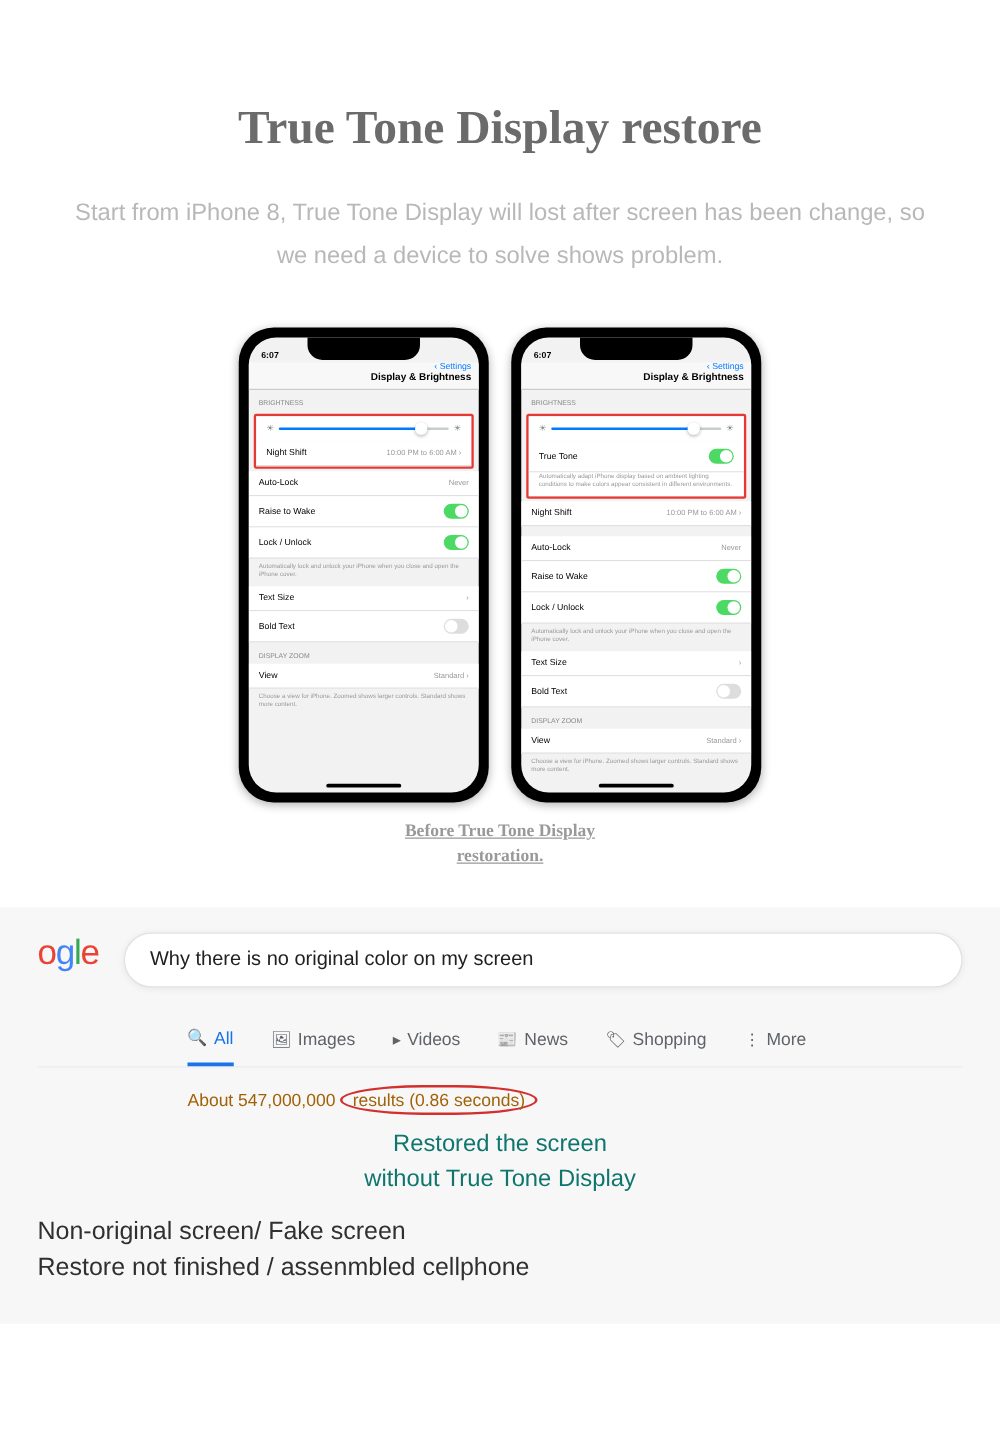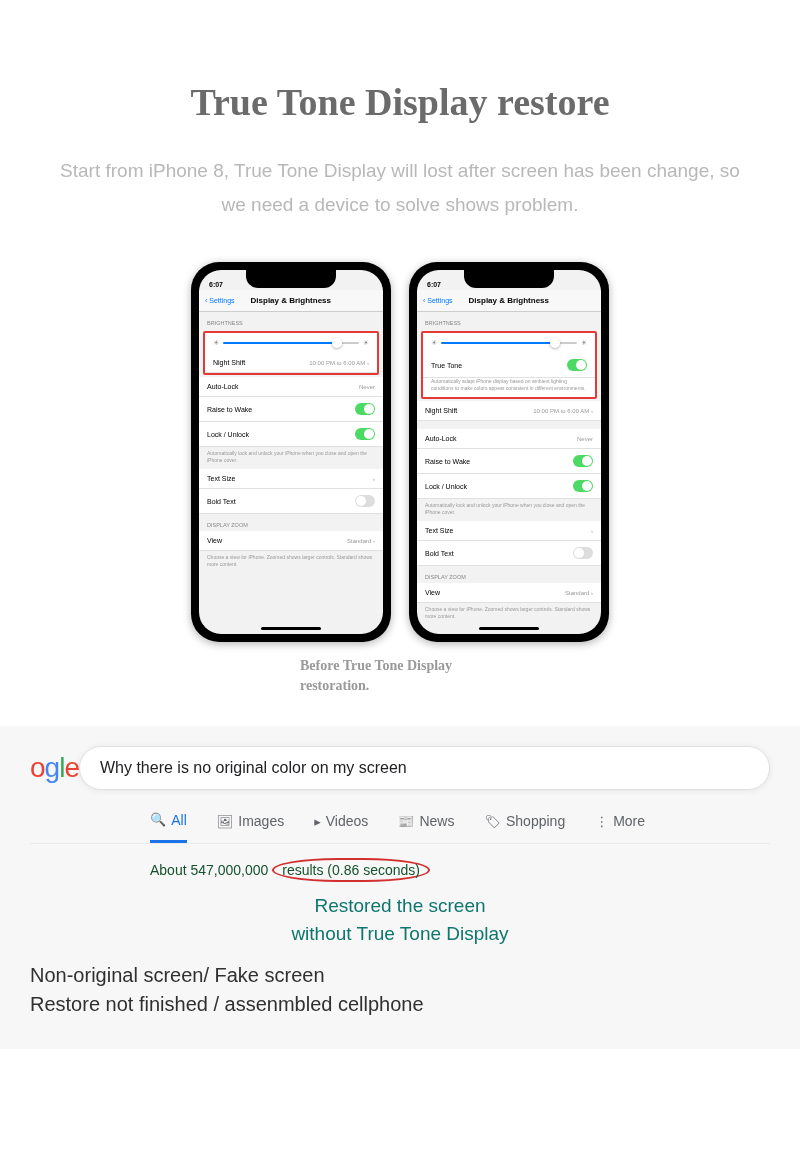--- a/index.html
+++ b/index.html
@@ -70,23 +70,24 @@
     padding: 0 10px 2px 10px;
     font-size: 7px;
     font-weight: 600;
     color: #000;
   }
   .navbar {
     height: 22px;
     background: #f8f8f8;
     border-bottom: 0.5px solid #ccc;
     display: flex;
-    align-items: center;
+    align-items: flex-end;
     padding: 0 6px;
     font-size: 7px;
+    flex-direction: column;
   }
   .navbar .back { color: #007aff; font-size: 7px; }
   .navbar .navtitle { flex: 1; text-align: center; font-weight: 600; color: #000; margin-left: -30px; font-size: 8px;}
   .section-header {
     font-size: 5.5px;
     color: #888;
     text-transform: uppercase;
     padding: 8px 8px 3px 8px;
   }
   .setting-row {
@@ -165,36 +166,39 @@
     border-radius: 2px;
   }
   .captions {
     display: flex;
     justify-content: center;
     gap: 30px;
     margin-bottom: 30px;
   }
   .caption {
     width: 200px;
+    text-align: center;
     font-family: Georgia, "Times New Roman", serif;
     font-size: 14px;
     line-height: 1.4;
     font-weight: 600;
+    text-decoration: underline;
   }
   .caption.gray { color: #999; }
   .caption.red { color: #d32f2f; }
   .google-section {
     background: #f7f7f7;
     margin: 0 -30px;
     padding: 20px 30px 30px 30px;
   }
   .google-top {
     display: flex;
-    align-items: center;
-    margin-bottom: 10px;
+    align-items: flex-start;
+    gap: 20px;
+    margin-bottom: 20px;
   }
   .google-logo {
     font-size: 28px;
     font-weight: 500;
     letter-spacing: -1px;
   }
   .google-logo .o1 { color: #ea4335; }
   .google-logo .g2 { color: #4285f4; }
   .google-logo .l { color: #34a853; }
   .google-logo .e { color: #ea4335; }
@@ -228,21 +232,21 @@
   }
   .gtab.active {
     color: #1a73e8;
     border-bottom: 3px solid #1a73e8;
     font-weight: 500;
   }
   .gtab-icon { font-size: 13px; }
   .results-line {
     padding: 14px 0 10px 120px;
     font-size: 14px;
-    color: #14532d;
+    color: #a16207;
   }
   .results-circle {
     display: inline-block;
     border: 2px solid #d32f2f;
     border-radius: 50%/60%;
     padding: 2px 8px;
   }
   .redtext {
     text-align: center;
     color: #0f766e;

